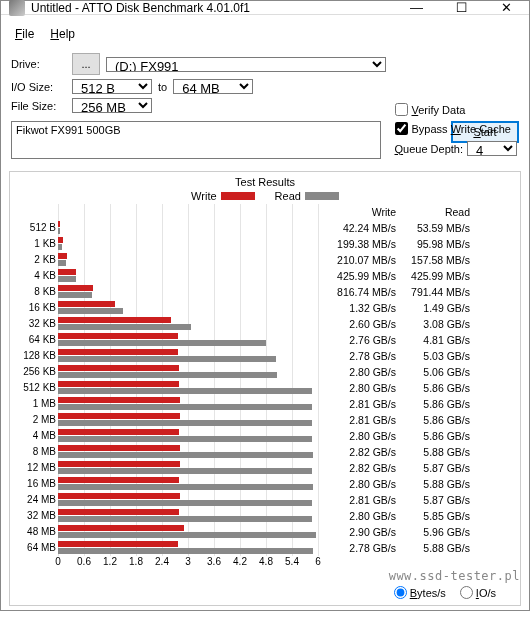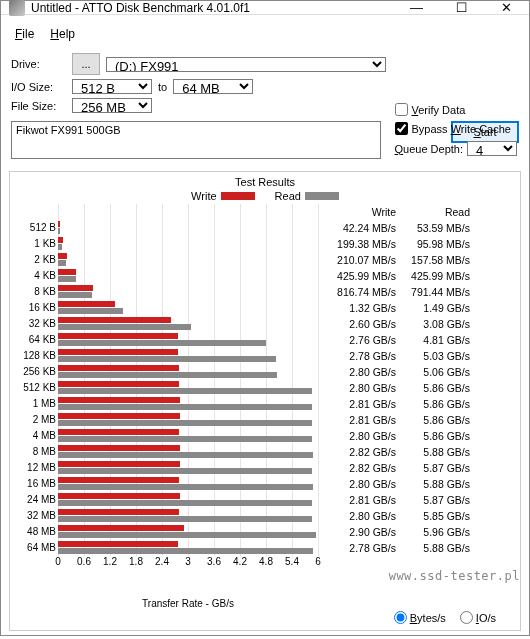--- a/index.html
+++ b/index.html
@@ -310,21 +310,20 @@
         <div class="xtick" style="left: 52px;">1.2</div>
         <div class="xtick" style="left: 78px;">1.8</div>
         <div class="xtick" style="left: 104px;">2.4</div>
         <div class="xtick" style="left: 130px;">3</div>
         <div class="xtick" style="left: 156px;">3.6</div>
         <div class="xtick" style="left: 182px;">4.2</div>
         <div class="xtick" style="left: 208px;">4.8</div>
         <div class="xtick" style="left: 234px;">5.4</div>
         <div class="xtick" style="left: 260px;">6</div>
       </div>
-    <div class="xlabel">Transfer Rate - GB/s</div>
 
     <div class="unit-row">
       <label class="radio">
           <input type="radio" name="u" checked="" style="">
           <span><u>B</u>ytes/s</span>
         </label>
       <label class="radio">
           <input type="radio" name="u" style="">
           <span><u>I</u>O/s</span>
         </label>

